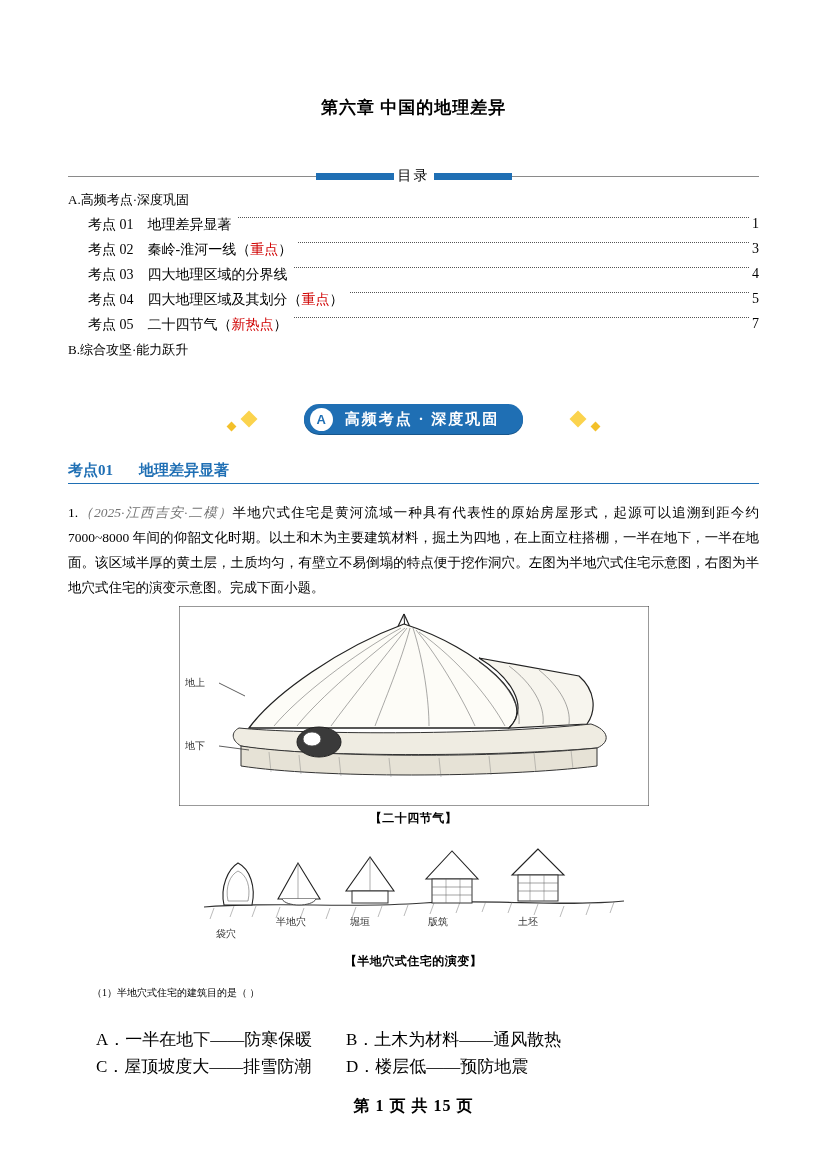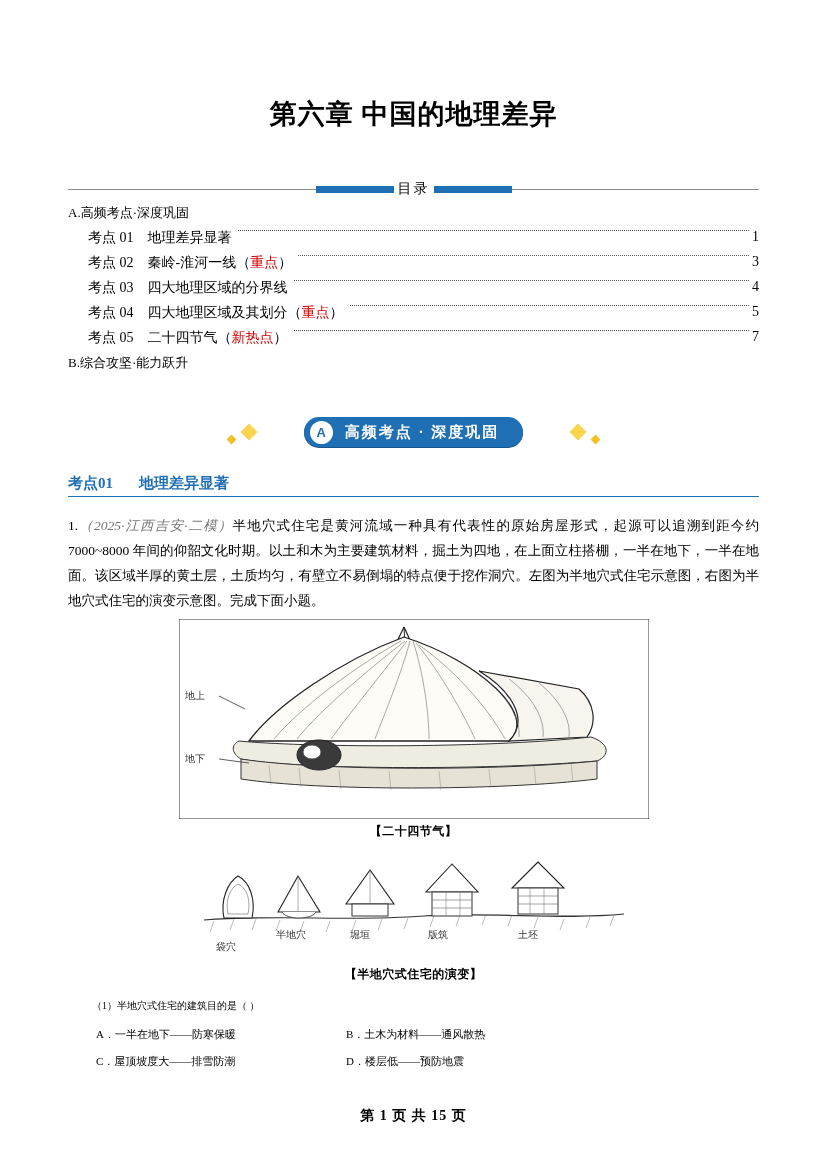--- a/index.html
+++ b/index.html
@@ -11,21 +11,21 @@
     position:relative;
     overflow:hidden;
   }
   .page {
     position:absolute; inset:0;
     padding:0;
   }
   
   .doc-title {
     text-align:center;
-    font-size:27px;
+    font-size:17px;
     font-weight:bold;
     letter-spacing:1px;
     margin-top:96px;
   }
   
   .toc-banner {
     margin-top:48px;
     display:flex;
     align-items:center;
     justify-content:center;
@@ -154,32 +154,32 @@
     letter-spacing:0.5px;
   }
   .svg-holder { line-height:0; }
   
   .qtext {
     margin:10px 68px 0 92px;
     font-size:10px;
     line-height:26px;
   }
   .opts {
-    margin:2px 68px 0 96px;
-    font-size:11px;
+    margin:20px 68px 0 96px;
+    font-size:17px;
     line-height:27px;
   }
   .opt-row { display:flex; }
   .opt-row .o1 { width:250px; }
   
   .footer {
     position:absolute;
-    bottom:44px; left:0; right:0;
+    bottom:52px; left:0; right:0;
     text-align:center;
-    font-size:14px;
+    font-size:16px;
     font-weight:bold;
     letter-spacing:1px;
   }
   .lbl-small { font-size:10px; fill:#333; font-family:"Liberation Serif", serif; }
 </style>
 </head>
 <body>
 
 <div class="page">
 

